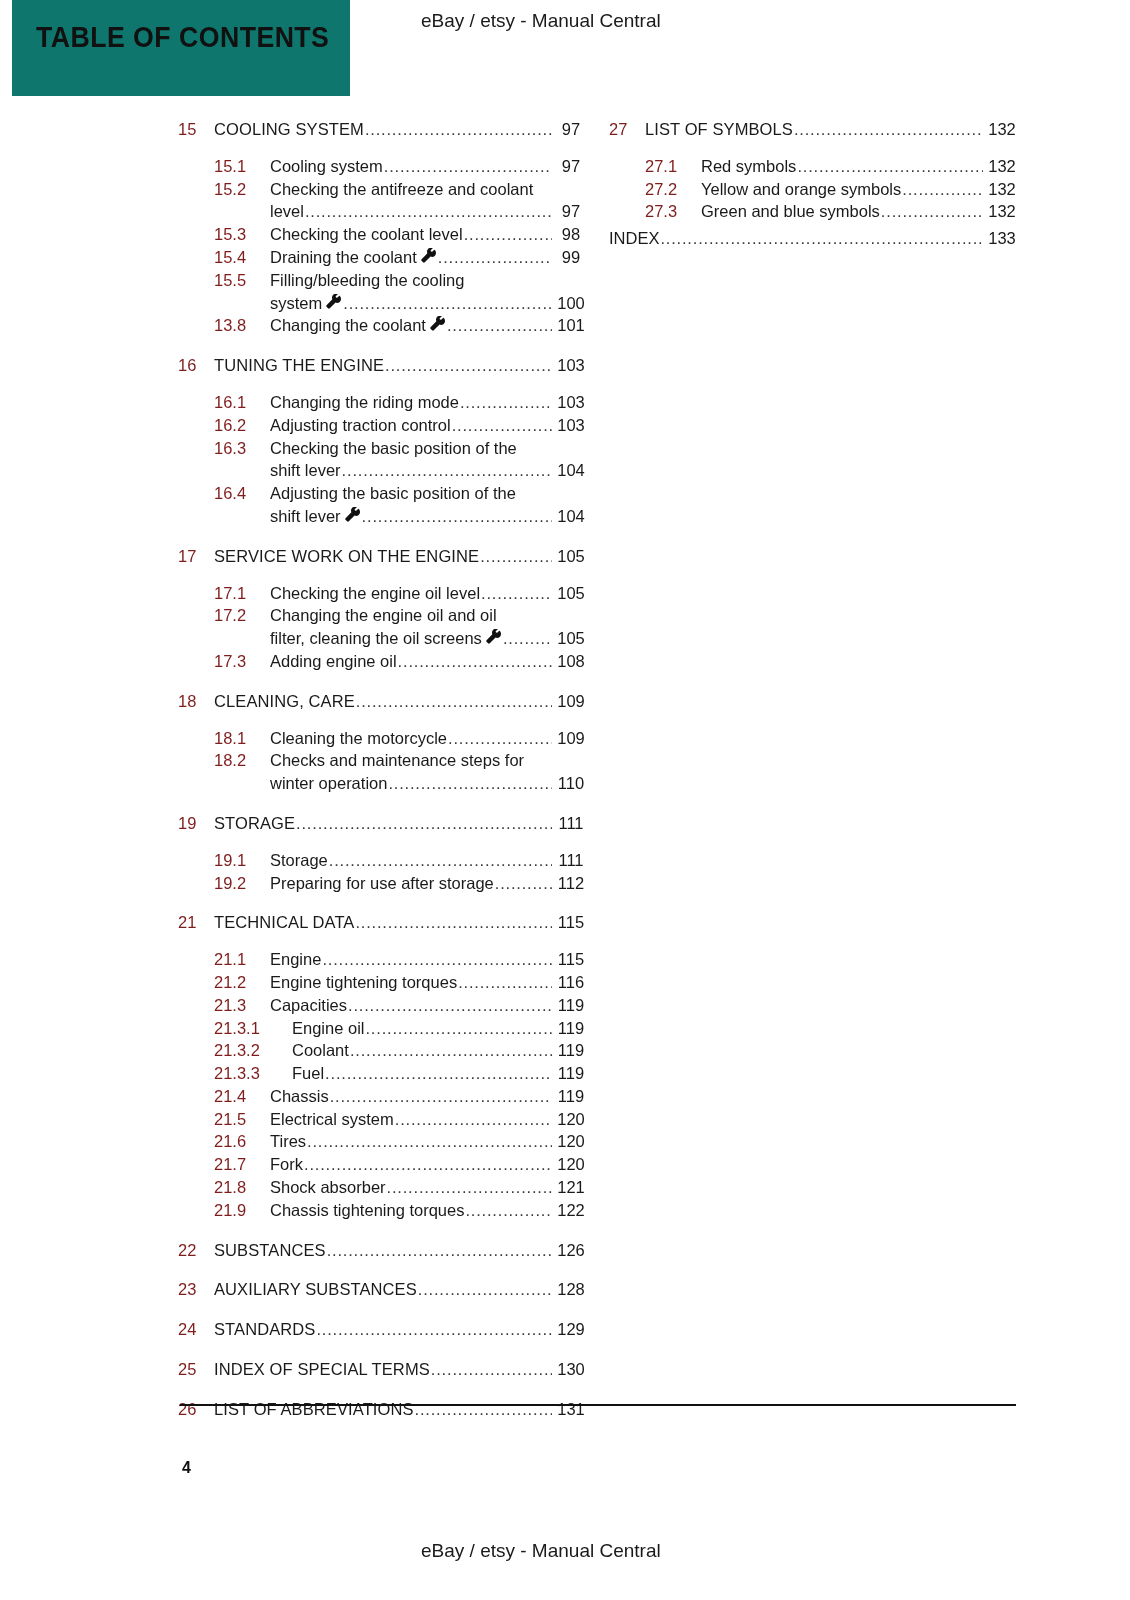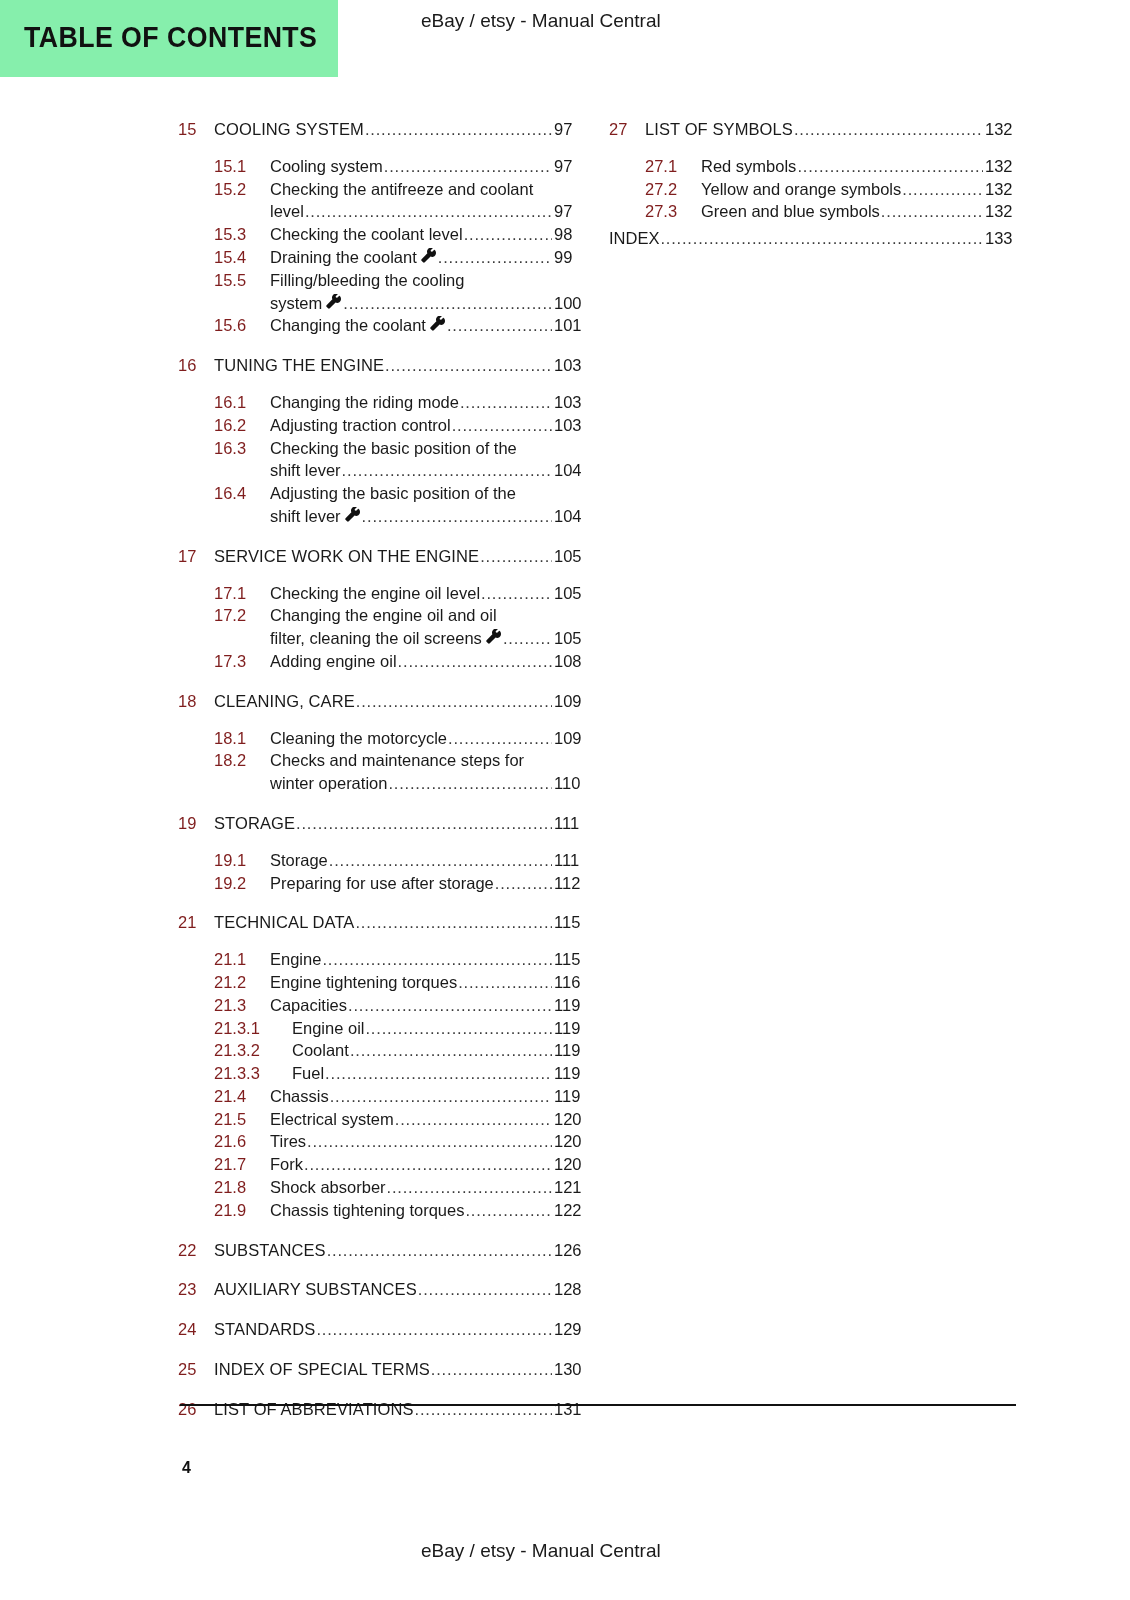--- a/index.html
+++ b/index.html
@@ -12,25 +12,25 @@
     background: #ffffff;
     font-family: "Liberation Sans", sans-serif;
     color: #1a1a1a;
     position: relative;
     overflow: hidden;
   }
 
   
   #header-banner {
     position: absolute;
-    left: 0;
+    left: 12px;
     top: 0;
     width: 338px;
-    height: 77px;
-    background: #86efac;
+    height: 96px;
+    background: #0f766e;
   }
   #header-banner-title {
     position: absolute;
     left: 24px;
     top: 21px;
     font-size: 29px;
     font-weight: bold;
     letter-spacing: 0.5px;
     color: #111111;
     font-family: "Liberation Sans", sans-serif;
@@ -107,21 +107,21 @@
     color: #3a3a3a;
     margin: 0 2px 0 1px;
     letter-spacing: 0.8px;
   }
   .entry-dots::after {
     content: "......................................................................................................";
   }
   .entry-page {
     flex: 0 0 auto;
     width: 34px;
-    text-align: left;
+    text-align: center;
     font-size: 16.5px;
     color: #1a1a1a;
     white-space: nowrap;
   }
 
   
   .toc-entry.continuation .entry-num { visibility: hidden; }
   .toc-entry.wrap-first .entry-dots,
   .toc-entry.wrap-first .entry-page { visibility: hidden; }
 
@@ -240,21 +240,21 @@
           <span class="wrench-icon">
             <svg viewBox="0 0 16 16" width="15" height="15" aria-hidden="true">
               <path d="M14.6 2.1c-.2-.2-.5-.2-.7 0l-2.0 2.0-1.3-.3-.3-1.3 2.0-2.0c.2-.2.2-.5-.1-.6-1.9-.6-4.0.0-5.1 1.6-.9 1.3-.9 2.9-.3 4.2L.6 11.9c-.5.5-.5 1.3 0 1.8l1.6 1.6c.5.5 1.3.5 1.8 0l6.2-6.2c1.3.6 2.9.5 4.1-.4 1.6-1.2 2.1-3.3 1.4-5.1-.1-.2-.1-.3-.1-.4z" fill="#111111"></path>
             </svg>
           </span>
           <span class="entry-dots"></span>
           <span class="entry-page">100</span>
         </div>
       </div>
       <div class="toc-entry level-sub">
-        <div class="entry-num">15.6</div>
+        <div class="entry-num">13.8</div>
         <div class="entry-body">
           <span class="entry-title">Changing the coolant</span>
           <span class="wrench-icon">
             <svg viewBox="0 0 16 16" width="15" height="15" aria-hidden="true">
               <path d="M14.6 2.1c-.2-.2-.5-.2-.7 0l-2.0 2.0-1.3-.3-.3-1.3 2.0-2.0c.2-.2.2-.5-.1-.6-1.9-.6-4.0.0-5.1 1.6-.9 1.3-.9 2.9-.3 4.2L.6 11.9c-.5.5-.5 1.3 0 1.8l1.6 1.6c.5.5 1.3.5 1.8 0l6.2-6.2c1.3.6 2.9.5 4.1-.4 1.6-1.2 2.1-3.3 1.4-5.1-.1-.2-.1-.3-.1-.4z" fill="#111111"></path>
             </svg>
           </span>
           <span class="entry-dots"></span>
           <span class="entry-page">101</span>
         </div>

